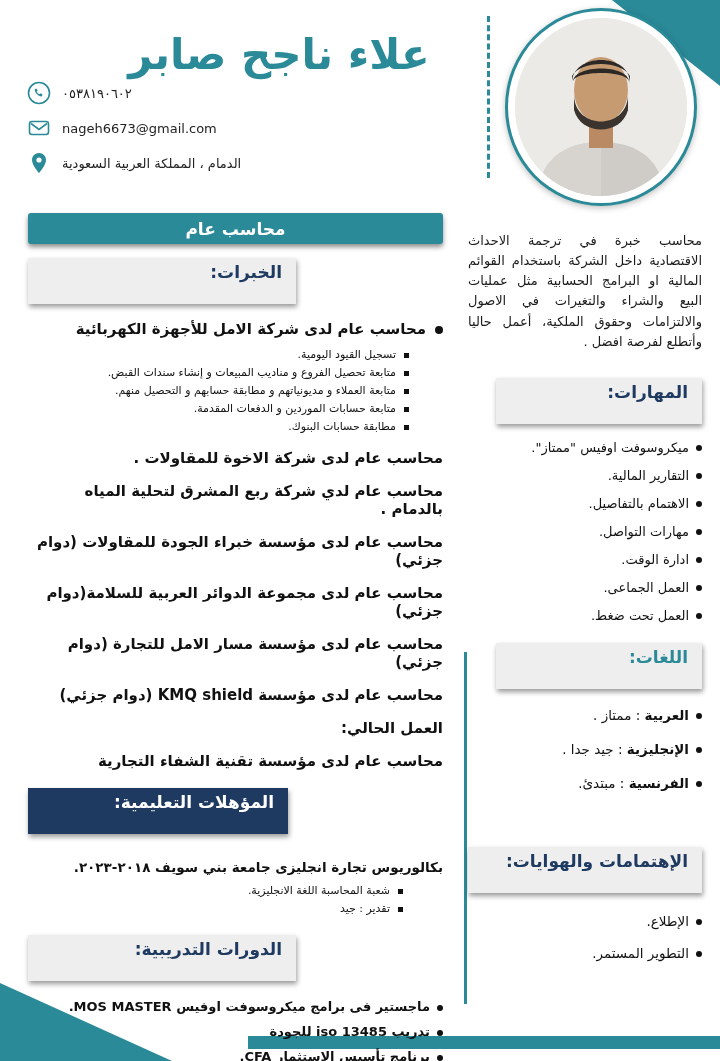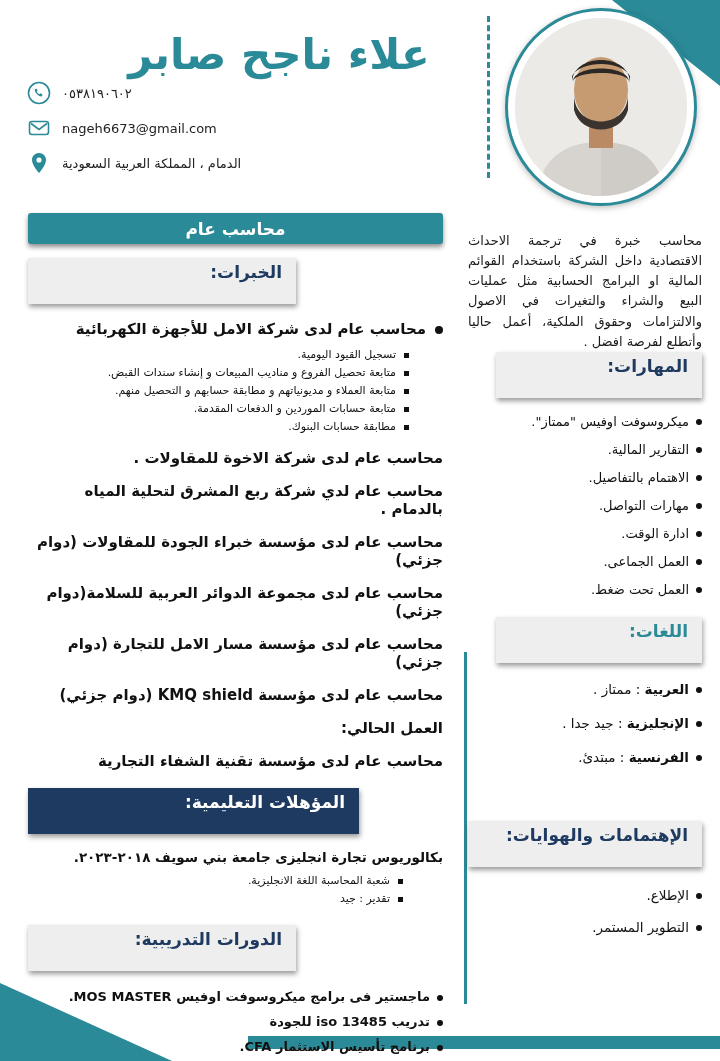--- a/index.html
+++ b/index.html
@@ -38,43 +38,43 @@
 
   
   .sec{display:block;box-sizing:border-box;background:#efeeee;color:#1e3a60;font-weight:bold;font-size:17px;
     padding:4px 14px 22px;box-shadow:1px 3px 5px rgba(0,0,0,.4);text-align:right;}
   .sec.dark{background:#1e3a60;color:#ffffff;}
   .sec.teal{color:#2b8a98;}
 
   
   .main-col{position:absolute;top:258px;left:28px;width:415px;text-align:right;}
   .main-col .sec{width:268px;margin-right:auto;margin-left:0;}
-  .main-col .sec.edu{width:331px;}
+  .main-col .sec.edu{width:260px;}
   .job-featured{margin-top:16px;font-size:15px;font-weight:bold;}
   .dot{display:inline-block;width:8px;height:8px;border-radius:50%;background:#111;margin-left:9px;vertical-align:middle;}
   .dot.sm{width:6px;height:6px;margin-left:7px;}
   .sq{display:inline-block;width:5px;height:5px;background:#111;margin-left:8px;vertical-align:middle;}
   .duties{margin:10px 34px 0 0;font-size:11px;}
   .duties .li{margin-bottom:5px;}
   .jobs{margin-top:16px;}
   .jobs .li{margin-bottom:15px;font-size:15px;font-weight:bold;}
   .cur-label{margin:2px 0 15px;font-size:15px;font-weight:bold;}
   .cur-job{margin-bottom:18px;font-size:15px;font-weight:bold;}
-  .degree{margin-top:15px;font-size:13.5px;font-weight:bold;}
+  .degree{margin-top:25px;font-size:13.5px;font-weight:bold;}
   .edu-details{margin:9px 40px 0 0;font-size:11px;}
   .edu-details .li{margin-bottom:5px;}
   .courses{margin-top:18px;}
   .courses .li{margin-bottom:10px;font-size:13px;font-weight:bold;}
 
   
   .side-col{position:absolute;top:231px;left:468px;width:234px;text-align:right;}
   .summary{font-size:13px;font-weight:normal;line-height:1.55;text-align:justify;color:#1a1a1a;}
   .side-col .sec{width:206px;margin-right:0;}
   .side-col .sec.wide{width:234px;}
-  .sec.mt{}
+  .sec.mt{margin-top:26px;}
   .skills{margin-top:16px;}
   .skills .li{margin-bottom:13px;font-size:13px;}
   .langs{margin-top:18px;}
   .langs .li{margin-bottom:18px;font-size:13.5px;}
   .langs b{font-weight:bold;}
   .sec.ints{margin-top:56px;}
   .interests{margin-top:20px;}
   .interests .li{margin-bottom:16px;font-size:13.5px;}
 </style>
 </head>

